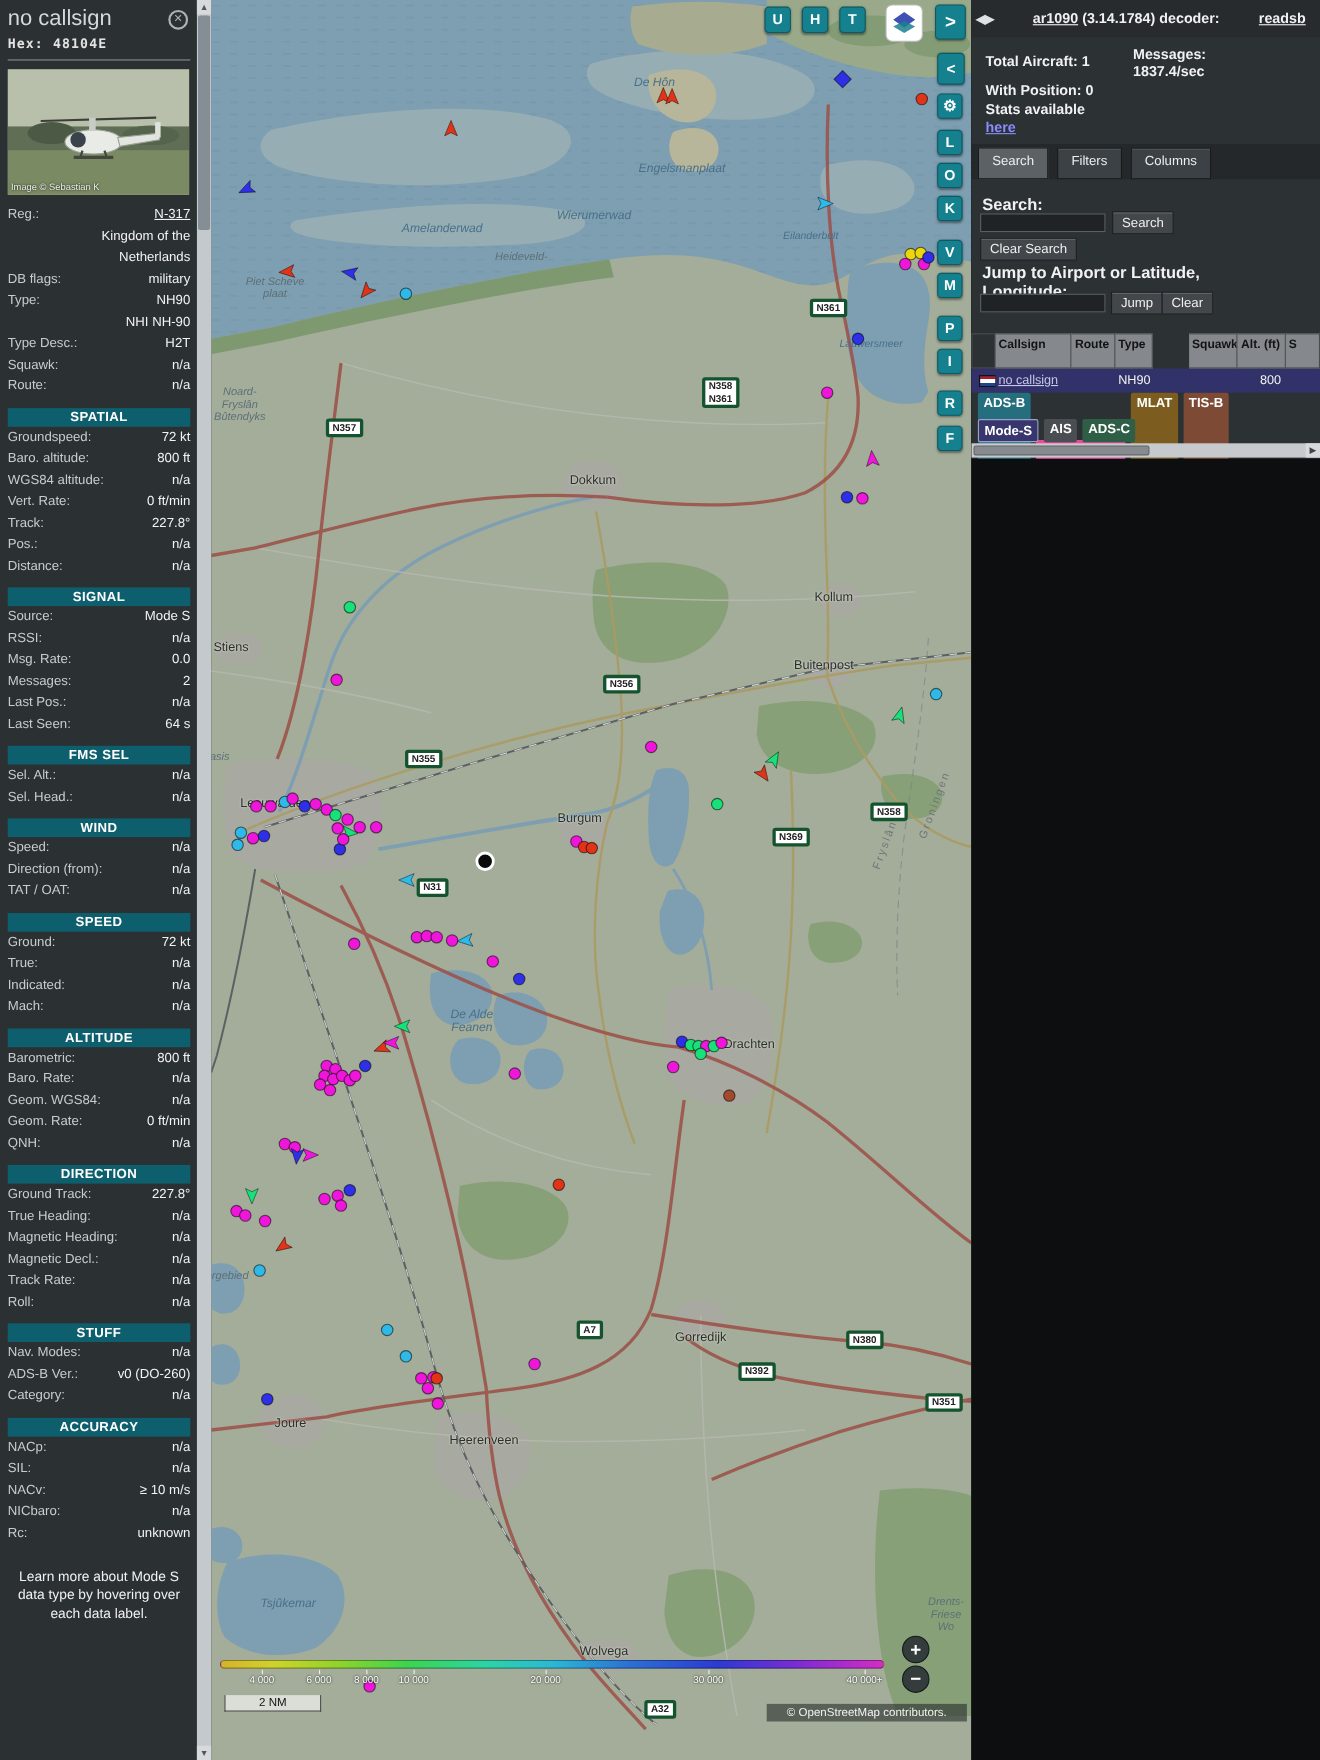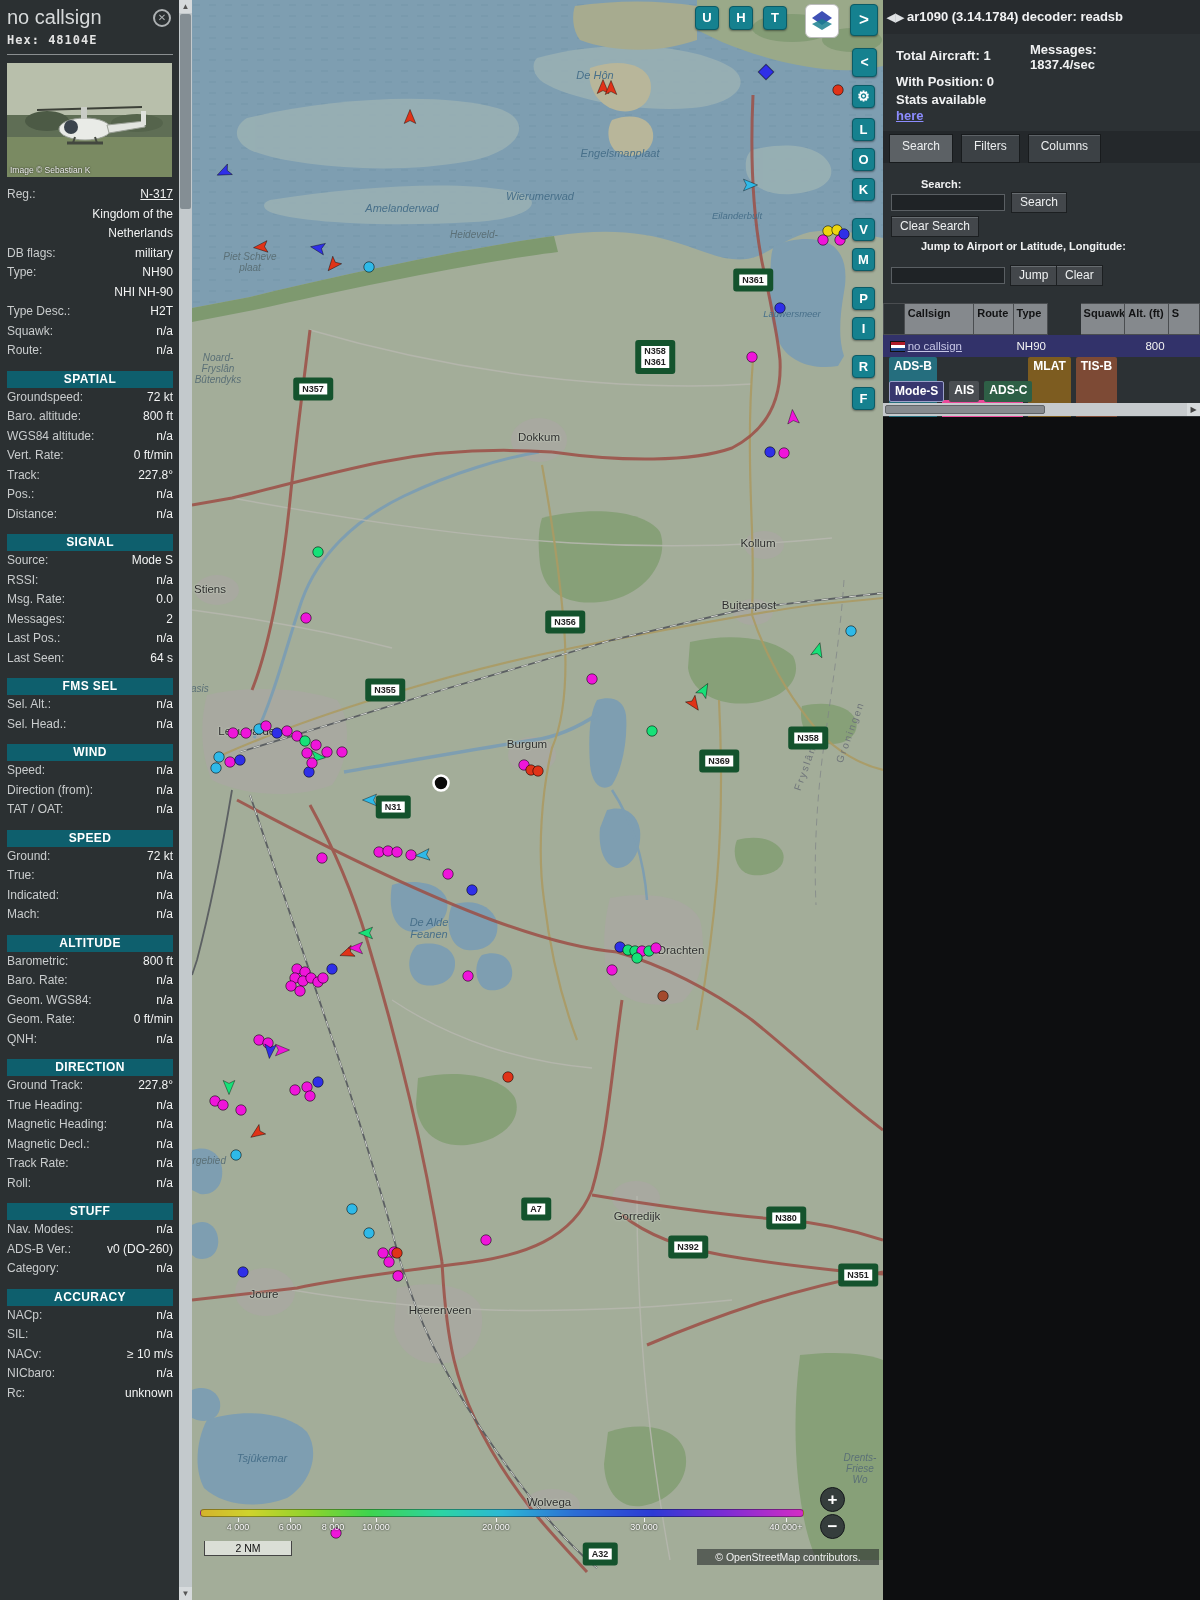--- a/index.html
+++ b/index.html
@@ -47,21 +47,21 @@
   #terrain, #markers { position:absolute; left:0; top:0; }
   #labels { position:absolute; left:0; top:0; width:691px; height:1600px; pointer-events:none; }
   .plc { position:absolute; transform:translate(-50%,-50%); white-space:pre-line;
     text-align:center; }
   .plc-town { font-size:11.5px; color:#2d2d2d; text-shadow:0 0 2px #c9d1c2,0 0 2px #c9d1c2; }
   .plc-water { font-style:italic; font-size:11px; color:#48708a; }
   .plc-waters { font-style:italic; font-size:9.5px; color:#48708a; }
   .plc-area { font-style:italic; font-size:10px; color:#5b7077; }
   .plc-rot { font-size:10px; color:#6f757a; letter-spacing:2px; }
   .road-label { position:absolute; transform:translate(-50%,-50%); background:#fff;
-    border:6px solid #14532d; border-radius:3px; color:#222; font-size:9px;
+    border:3px solid #14532d; border-radius:3px; color:#222; font-size:9px;
     font-weight:bold; padding:0 3px; line-height:11px; white-space:pre-line;
     text-align:center; }
   .map-btn { background:#15818f; color:#fff; border:1px solid #0b5b66; border-radius:4px;
     font-weight:bold; text-align:center; cursor:pointer; box-shadow:0 1px 2px rgba(0,0,0,.4); }
   #top-buttons { position:absolute; left:503px; top:6px; display:flex; gap:10px; }
   #top-buttons .map-btn { width:24px; height:24px; font-size:13px; line-height:22px; }
   #layers-btn { position:absolute; left:613px; top:4px; width:34px; height:34px;
     background:#fff; border-radius:6px; border:1px solid #bbb; cursor:pointer; }
   #layers-btn svg { display:block; margin:5px auto 0; }
   #expand-btn { position:absolute; left:658px; top:4px; width:28px; height:32px;
@@ -91,31 +91,31 @@
   #zoom-in { top:1487px; } #zoom-out { top:1514px; }
 
   
   #rpanel { position:absolute; left:883px; top:0; width:317px; height:1600px;
     background:#0d0e10; color:#f0f1f2; }
   #rp-top { position:absolute; left:0; top:0; width:317px; height:417px;
     background:#2c3134; overflow:hidden; }
   #rp-hdr { position:absolute; left:0; top:0; width:317px; height:34px;
     background:#272b2e; font-size:13px; font-weight:bold; line-height:34px;
     padding-left:4px; white-space:nowrap; overflow:hidden; }
-  #rp-hdr .lnk { cursor:pointer; }
+  #rp-hdr .lnk { text-decoration:underline; cursor:pointer;margin-left:32px; }
   #rp-arrows { color:#dfe2e4; margin-right:3px; font-size:11px; cursor:pointer; }
   .rp-stat { position:absolute; font-size:13px; font-weight:bold; }
   #rp-here { color:#8c8cff; text-decoration:underline; font-weight:bold;
     font-size:13px; position:absolute; cursor:pointer; }
   #tabs { position:absolute; left:0; top:131px; width:317px; height:32px;
     background:#24282b; padding:3px 0 0 6px; display:flex; gap:8px; }
   .tab { background:#3c4145; border:1px solid #181b1d; box-shadow:inset 0 1px 0 #5d6266;
     color:#eceeef; font-size:12px; padding:4px 12px 5px; cursor:pointer; }
   .tab.active { background:#5c6165; }
-  .rp-label { position:absolute; font-size:11px; font-weight:bold;margin-left:28px; }
+  .rp-label { position:absolute; font-size:15px; font-weight:bold; }
   .rp-input { position:absolute; width:114px; height:17px; background:#1f2326;
     border:1px solid #5a5f63; color:#e8e8e8; font-size:11px; padding:0 3px; }
   .rp-btn { position:absolute; background:#43474b; border:1px solid #1c1f21;
     box-shadow:inset 0 1px 0 #676c70; color:#eef0f1; font-size:12px;
     padding:2px 8px 3px; cursor:pointer; }
   #tbl { position:absolute; left:0; top:303px; width:317px; }
   #tbl-head { display:flex; height:32px; }
   .th { background:#85898d; color:#121314; font-size:11px; font-weight:bold;
     border:1px solid #4a4d50; border-left:none; line-height:18px; padding-left:3px;
     overflow:hidden; white-space:nowrap; cursor:pointer; }
@@ -378,20 +378,21 @@
         </div>
         <div class="info-row">
           <span class="lbl">NICbaro:</span>
           <span class="val">n/a</span>
         </div>
         <div class="info-row">
           <span class="lbl">Rc:</span>
           <span class="val">unknown</span>
         </div>
       </div>
+    <div id="sb-footer">Learn more about Mode S data type by hovering over each data label.</div>
   </aside>
 
   <div id="sb-scroll">
     <div class="sb-arrow" id="sb-arrow-up" style="top:0">▲</div>
     <div id="sb-thumb"></div>
     <div class="sb-arrow" id="sb-arrow-down">▼</div>
   </div>
 
   <div id="map">
     <svg id="terrain" width="691" height="1600">

